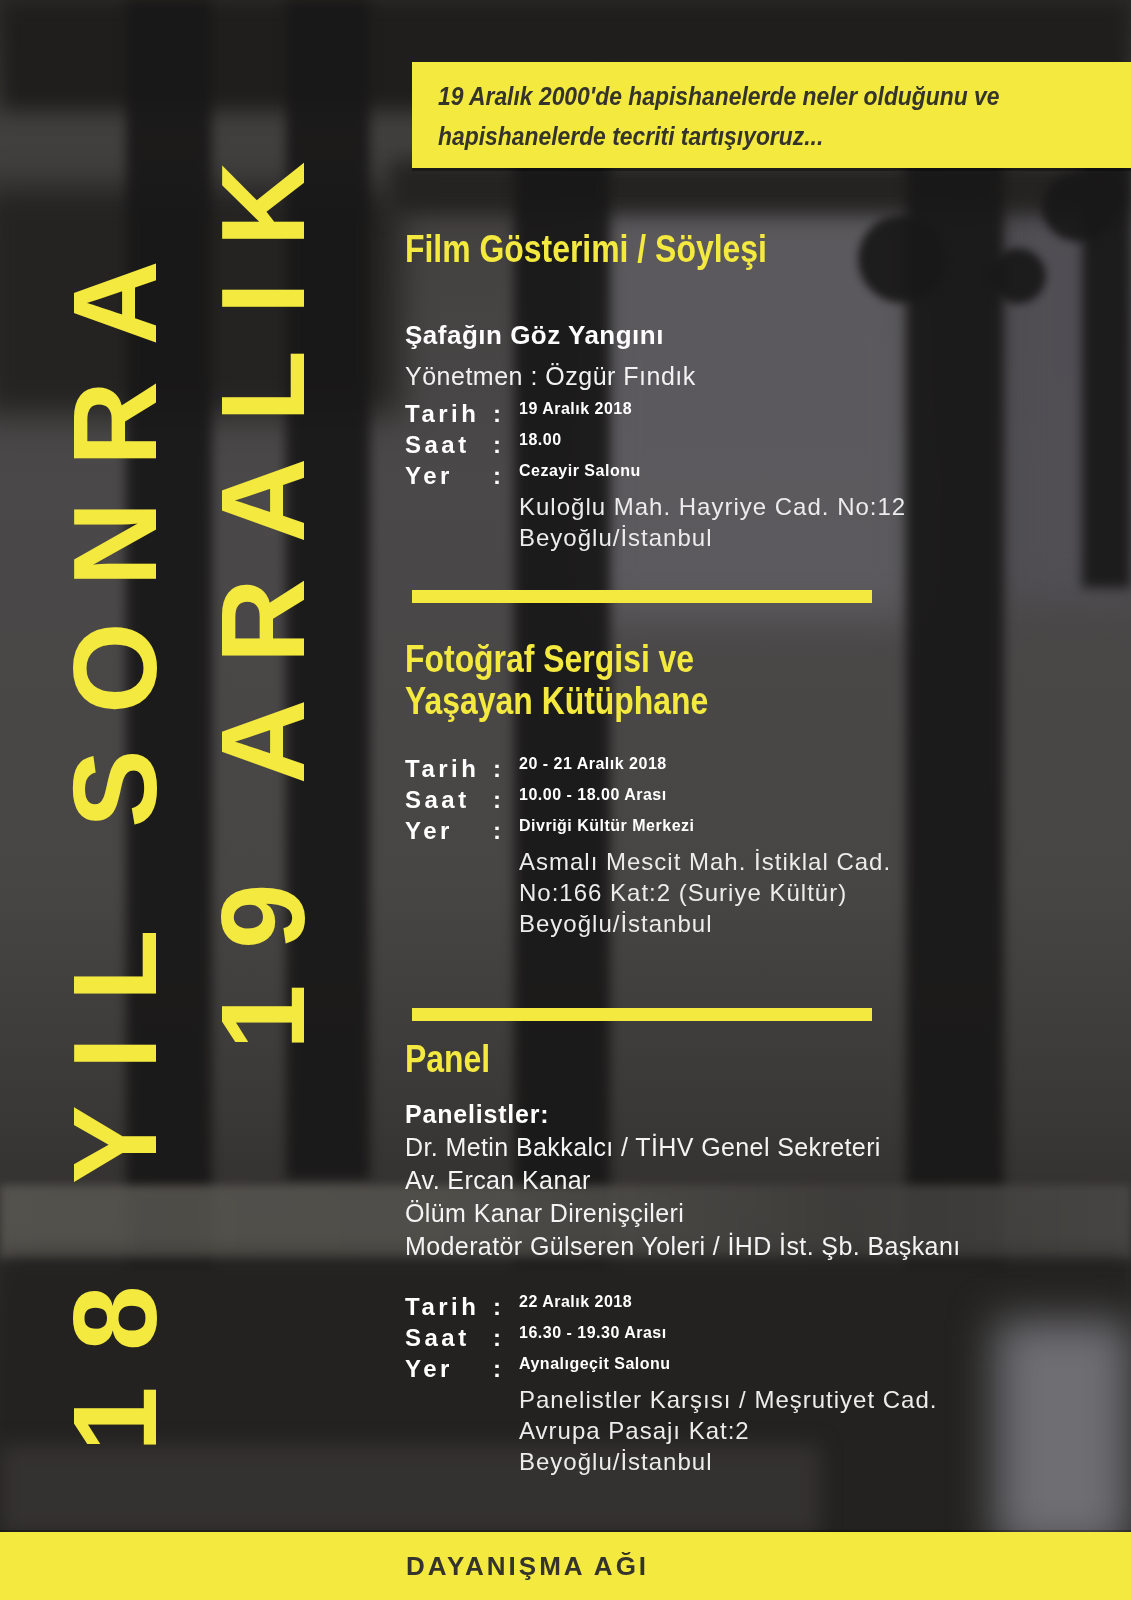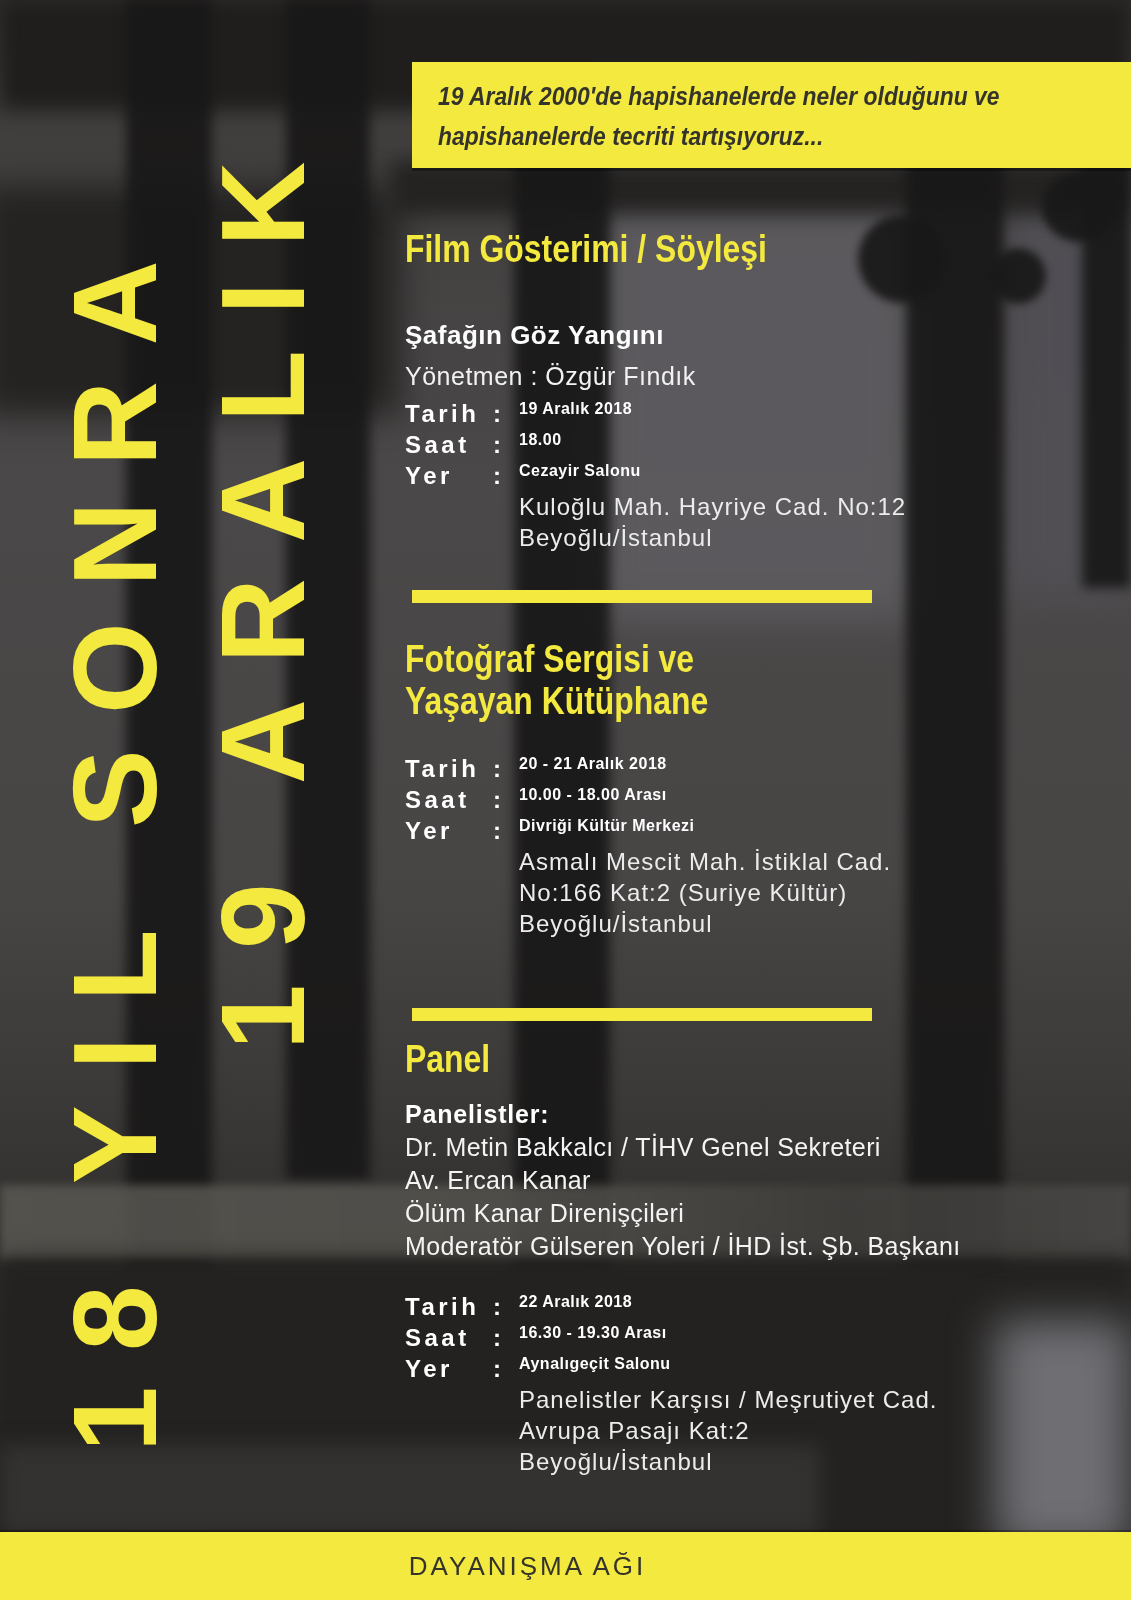--- a/index.html
+++ b/index.html
@@ -64,21 +64,21 @@
   .divider{position:absolute;left:412px;width:460px;height:13px;background:var(--yellow);}
   .panelists{position:absolute;left:405px;}
   .prow{height:33px;color:#f4f4f4;font-weight:400;font-size:25px;letter-spacing:.4px;white-space:nowrap;}
   .prow.bold{font-weight:700;color:#fff;letter-spacing:.8px;}
   #footer{
     position:absolute;left:0;top:1532px;width:1131px;height:68px;
     background:var(--yellow);display:flex;align-items:center;justify-content:center;
     box-shadow:0 -2px 0 rgba(0,0,0,.3);
   }
   #footer .label{
-    color:var(--ink);font-weight:400;font-size:26px;letter-spacing:3px;
+    color:var(--ink);font-weight:700;font-size:26px;letter-spacing:3px;
     transform:translateX(-38px);
   }
 </style>
 </head>
 <body>
 
 <div id="poster">
 
   <div class="bg blur10" style="left:0;top:0;width:1131px;height:110px;background:#1f1e1d;"></div>
   <div class="bg blur22" style="left:590px;top:100px;width:330px;height:520px;background:#5e5c60;opacity:.9;"></div>

